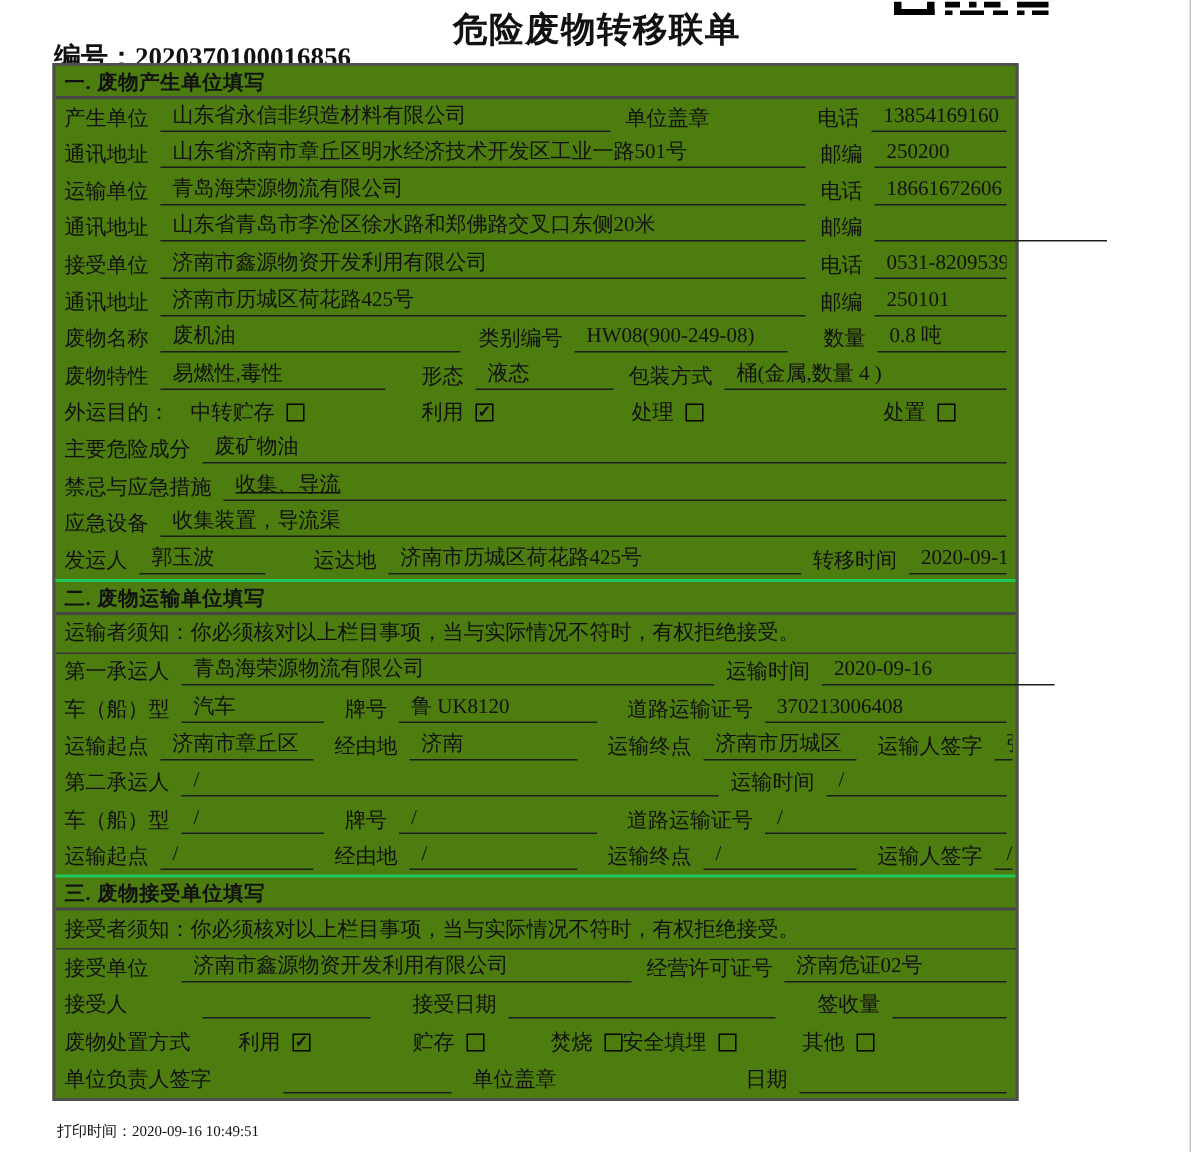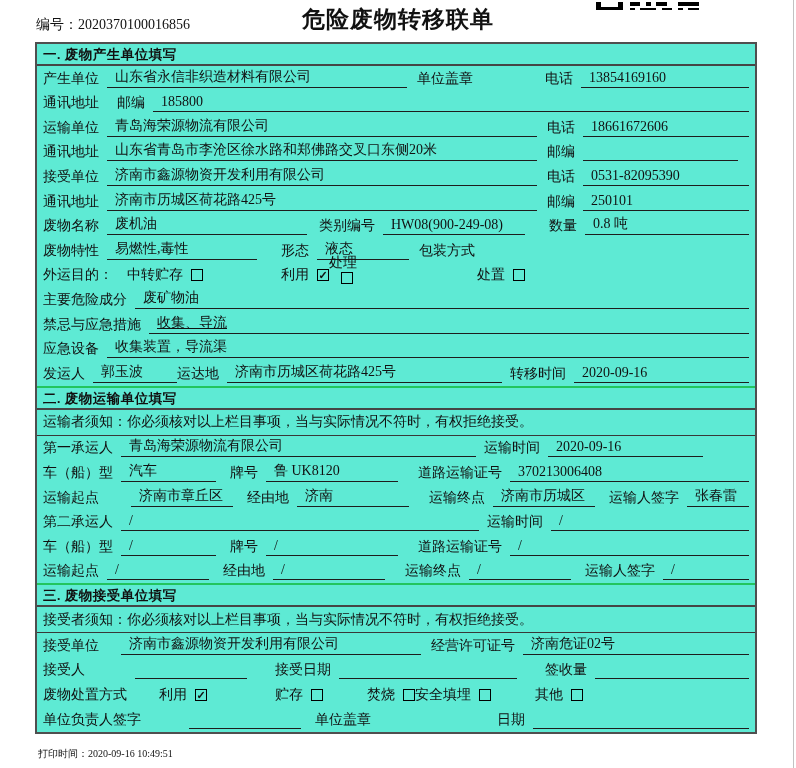--- a/index.html
+++ b/index.html
@@ -1,24 +1,24 @@
 <!DOCTYPE html>
 <html><head>
 <meta charset="utf-8">
 <style>
   * { margin:0; padding:0; box-sizing:border-box; }
   html,body { width:796px; height:768px; background:#ffffff; overflow:hidden; }
   body { font-family:"Liberation Serif","DejaVu Serif",serif; color:#111; font-size:14px; position:relative; }
 
-  .doc-number { position:absolute; left:36px; top:16px; font-size:14px; white-space:nowrap; }
+  .doc-number { position:absolute; left:36px; top:26px; font-size:18px; white-space:nowrap;font-weight:bold; }
   .doc-title  { position:absolute; left:0; top:4px; width:100%; text-align:center; font-size:23px; font-weight:bold; letter-spacing:1px; }
   .qr-frag    { position:absolute; right:92px; top:0; width:108px; height:10px; overflow:hidden; }
   .page-edge  { position:absolute; right:2px; top:0; bottom:0; width:1px; background:#c2c2c2; }
 
-  .form-table { position:absolute; left:35px; top:42px; width:722px; border:2px solid #4f4f4f; background:#5eead4; }
+  .form-table { position:absolute; left:35px; top:42px; width:644px; border:2px solid #4f4f4f; background:#4d7c0f; }
   .section { width:100%; }
   .section + .section { border-top:2px solid #22c55e; }
   .section-title { height:22px; line-height:21px; padding-left:6px; font-weight:bold; font-size:13.5px; border-bottom:2px solid #454545; letter-spacing:0.5px; }
 
   .row { display:flex; align-items:flex-end; height:24.6px; padding:0 6px 3px 6px; }
   .row.notice { height:26px; border-bottom:1.5px solid #383838; align-items:center; padding-bottom:0; }
 
   .lbl { white-space:nowrap; margin-right:8px; flex:0 0 auto; }
   .field { display:inline-block; border-bottom:1.4px solid #1d1d1d; padding:0 4px 1px 8px;
            white-space:nowrap; overflow:hidden; min-height:2px; }
@@ -59,22 +59,23 @@
     <div>
         <div class="row">
           <span class="lbl">产生单位</span>
           <span class="field" style="flex: 0 0 300px;">山东省永信非织造材料有限公司</span>
           <span class="lbl" style="margin-left: 10px;">单位盖章</span>
           <span class="lbl" style="margin-left: 64px;">电话</span>
           <span class="field" style="flex: 1 1 auto;">13854169160</span>
         </div>
         <div class="row">
           <span class="lbl">通讯地址</span>
+          <span class="field" style="flex: 0 0 430px;">山东省济南市章丘区明水经济技术开发区工业一路501号</span>
           <span class="lbl" style="margin-left: 10px;">邮编</span>
-          <span class="field" style="flex: 1 1 auto;">185800</span>
+          <span class="field" style="flex: 1 1 auto;">250200</span>
         </div>
         <div class="row">
           <span class="lbl">运输单位</span>
           <span class="field" style="flex: 0 0 430px;">青岛海荣源物流有限公司</span>
           <span class="lbl" style="margin-left: 10px;">电话</span>
           <span class="field" style="flex: 1 1 auto;">18661672606</span>
         </div>
         <div class="row">
           <span class="lbl">通讯地址</span>
           <span class="field" style="flex: 0 0 430px;">山东省青岛市李沧区徐水路和郑佛路交叉口东侧20米</span>
@@ -100,32 +101,33 @@
           <span class="field" style="flex: 0 0 142px;">HW08(900-249-08)</span>
           <span class="lbl" style="margin-left: 24px;">数量</span>
           <span class="field" style="flex: 1 1 auto;">0.8 吨</span>
         </div>
         <div class="row">
           <span class="lbl">废物特性</span>
           <span class="field" style="flex: 0 0 150px;">易燃性,毒性</span>
           <span class="lbl" style="margin-left: 24px;">形态</span>
           <span class="field" style="flex: 0 0 92px;">液态</span>
           <span class="lbl" style="margin-left: 10px;">包装方式</span>
+          <span class="field" style="flex: 1 1 auto;">桶(金属,数量 4 )</span>
         </div>
         <div class="row">
           <span class="lbl">外运目的：</span>
           <span class="cb" style="margin-left: 6px;">
             <span>中转贮存</span>
             <span class="box"></span>
           </span>
           <span class="cb" style="margin-left: 78px;">
             <span>利用</span>
             <span class="box">✓</span>
           </span>
-          <span class="cb" style=" flex-direction: column;">
+          <span class="cb" style="margin-left: 92px;">
             <span>处理</span>
             <span class="box"></span>
           </span>
           <span class="cb" style="margin-left: 120px;">
             <span>处置</span>
             <span class="box"></span>
           </span>
         </div>
         <div class="row">
           <span class="lbl">主要危险成分</span>
@@ -135,21 +137,21 @@
           <span class="lbl">禁忌与应急措施</span>
           <span class="field" style="flex: 1 1 auto; text-decoration: underline;">收集、导流</span>
         </div>
         <div class="row">
           <span class="lbl">应急设备</span>
           <span class="field" style="flex: 1 1 auto;">收集装置，导流渠</span>
         </div>
         <div class="row">
           <span class="lbl">发运人</span>
           <span class="field" style="flex: 0 0 84px;">郭玉波</span>
-          <span class="lbl" style="margin-left: 0;">运达地</span>
+          <span class="lbl" style="margin-left: 32px;">运达地</span>
           <span class="field" style="flex: 0 0 275px;">济南市历城区荷花路425号</span>
           <span class="lbl" style="margin-left: 8px;">转移时间</span>
           <span class="field" style="flex: 1 1 auto;">2020-09-16</span>
         </div>
       </div>
   </div>
   <div class="section">
     <div class="section-title">二. 废物运输单位填写</div>
     <div>
         <div class="row notice">
@@ -164,21 +166,21 @@
         <div class="row">
           <span class="lbl">车（船）型</span>
           <span class="field" style="flex: 0 0 95px;">汽车</span>
           <span class="lbl" style="margin-left: 14px;">牌号</span>
           <span class="field" style="flex: 0 0 132px;">鲁 UK8120</span>
           <span class="lbl" style="margin-left: 20px;">道路运输证号</span>
           <span class="field" style="flex: 1 1 auto;">370213006408</span>
         </div>
         <div class="row">
           <span class="lbl">运输起点</span>
-          <span class="field" style="flex: 0 0 102px; margin-left: 24px;">济南市章丘区</span>
+          <span class="field" style="flex: 0 0 102px;">济南市章丘区</span>
           <span class="lbl" style="margin-left: 14px;">经由地</span>
           <span class="field" style="flex: 0 0 112px;">济南</span>
           <span class="lbl" style="margin-left: 20px;">运输终点</span>
           <span class="field" style="flex: 0 0 102px;">济南市历城区</span>
           <span class="lbl" style="margin-left: 14px;">运输人签字</span>
           <span class="field" style="flex: 1 1 auto;">张春雷</span>
         </div>
         <div class="row">
           <span class="lbl">第二承运人</span>
           <span class="field" style="flex: 0 0 358px;">/</span>

